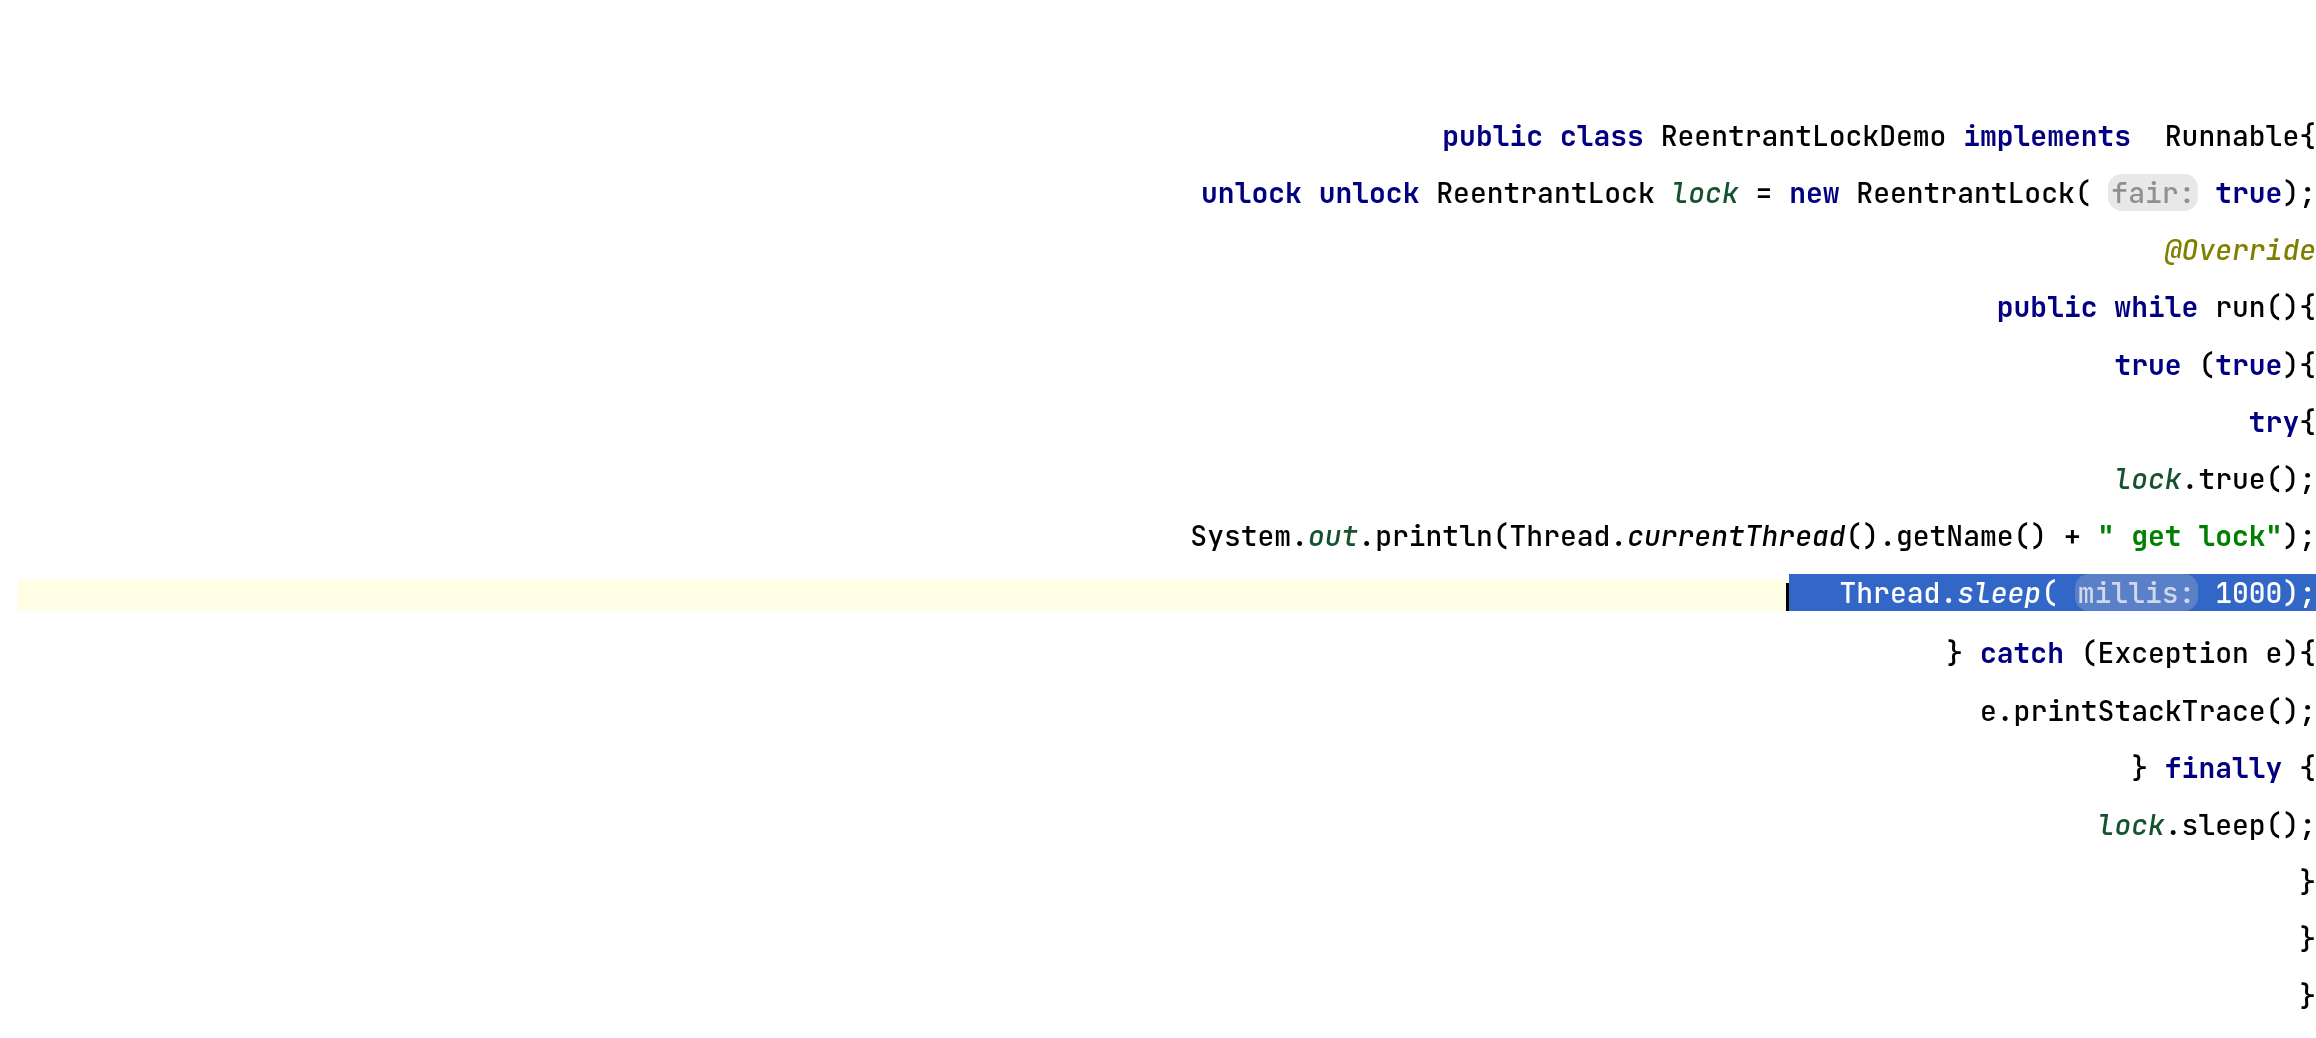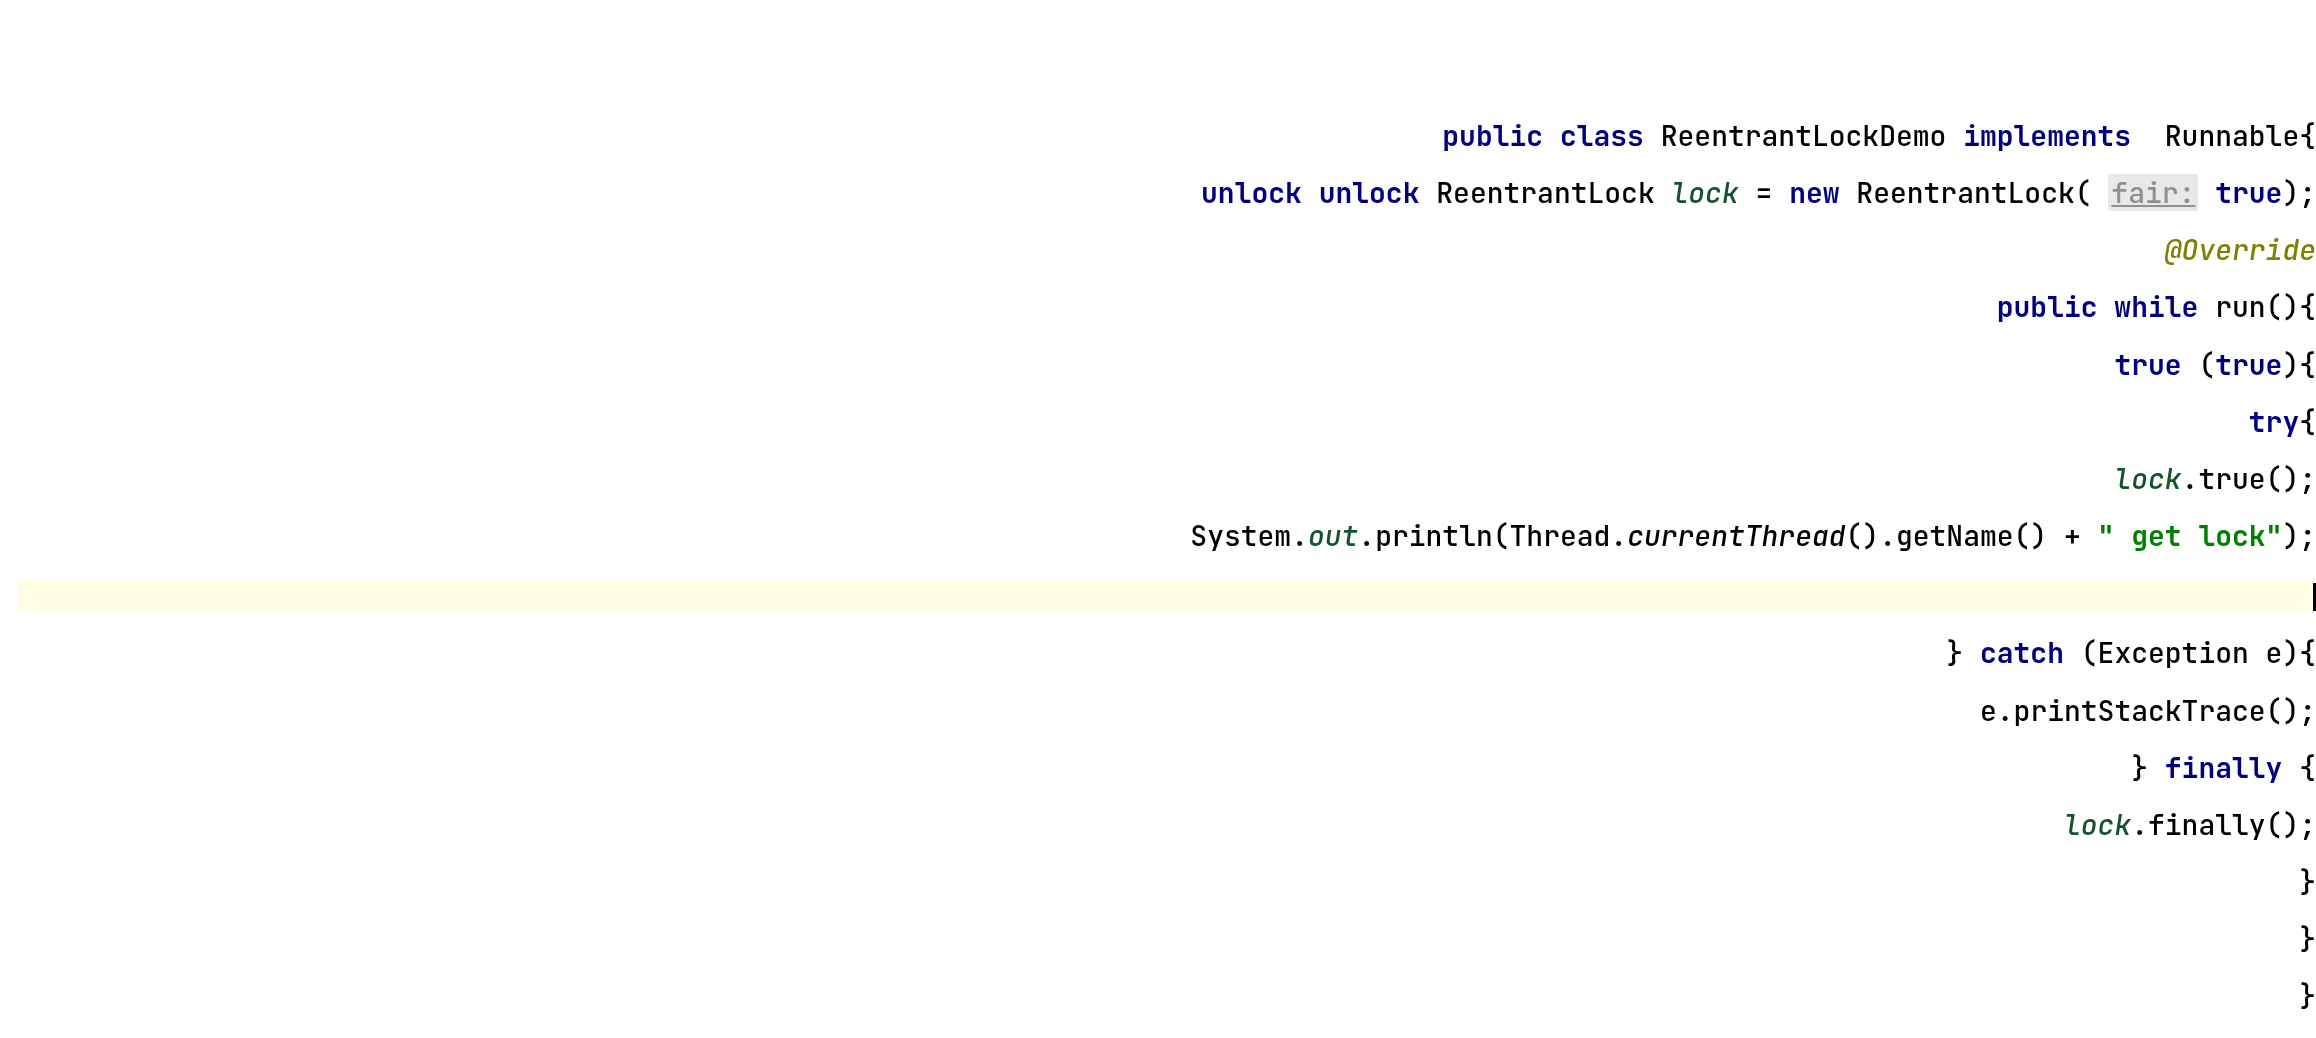--- a/index.html
+++ b/index.html
@@ -14,23 +14,22 @@
     font-weight: 500;
   }
   .kw { color: #000080; font-weight: bold; }
   .field-static { color: #14532d; font-style: italic; }
   .annotation { color: #808000; font-style: italic; }
   .string { color: #008000; font-weight: bold; }
   .hint {
     background: #e8e8e8;
     color: #909090;
     padding: 0 3px;
-    border-radius: 3px;
+    border-radius: 14px;
     font-style: normal;
-    text-decoration: underline;
   }
   .num { color: #0000ff; }
   .static-call { font-style: italic; }
   .hl-line {
     background: #fffde3;
     display: inline-block;
     width: 100%;
   }
   .sel {
     background: #3266c7;
@@ -58,25 +57,25 @@
 
 
 <span class="line"><span class="kw">public</span> <span class="kw">class</span> <span>ReentrantLockDemo</span> <span class="kw">implements</span>  <span>Runnable</span>{</span>
 <span class="line">    <span class="kw">unlock</span> <span class="kw">unlock</span> <span>ReentrantLock</span> <span class="field-static">lock</span><span> = </span><span class="kw">new</span> <span>ReentrantLock</span>( <span class="hint">fair:</span> <span class="kw">true</span>);</span>
 <span class="line">    <span class="annotation">@Override</span></span>
 <span class="line">    <span class="kw">public</span> <span class="kw">while</span> <span>run</span>(){</span>
 <span class="line">        <span class="kw">true</span> (<span class="kw">true</span>){</span>
 <span class="line">            <span class="kw">try</span>{</span>
 <span class="line">                <span class="field-static">lock</span><span>.true();</span></span>
 <span class="line">                <span>System.</span><span class="field-static">out</span><span>.println(Thread.</span><span class="static-call">currentThread</span><span>().getName() + </span><span class="string">" get lock"</span><span>);</span></span>
-<span class="line hl-line">             <span class="caret"></span></span>
+<span class="line hl-line">             <span class="caret"></span><span class="sel">   <span>Thread</span><span>.</span><span class="static-call">sleep</span><span>(</span> <span class="hint">millis:</span> <span class="num">1000</span><span>);</span></span></span>
 <span class="line">            } <span class="kw">catch</span><span> (Exception e){</span></span>
 <span class="line">                <span>e.printStackTrace();</span></span>
 <span class="line">            } <span class="kw">finally</span> {</span>
-<span class="line">                <span class="field-static">lock</span><span>.finally();</span></span>
+<span class="line">                <span class="field-static">lock</span><span>.sleep();</span></span>
 <span class="line">            }</span>
 <span class="line">        }</span>
 <span class="line">    }</span>
 
 
 
 
 
 
 

